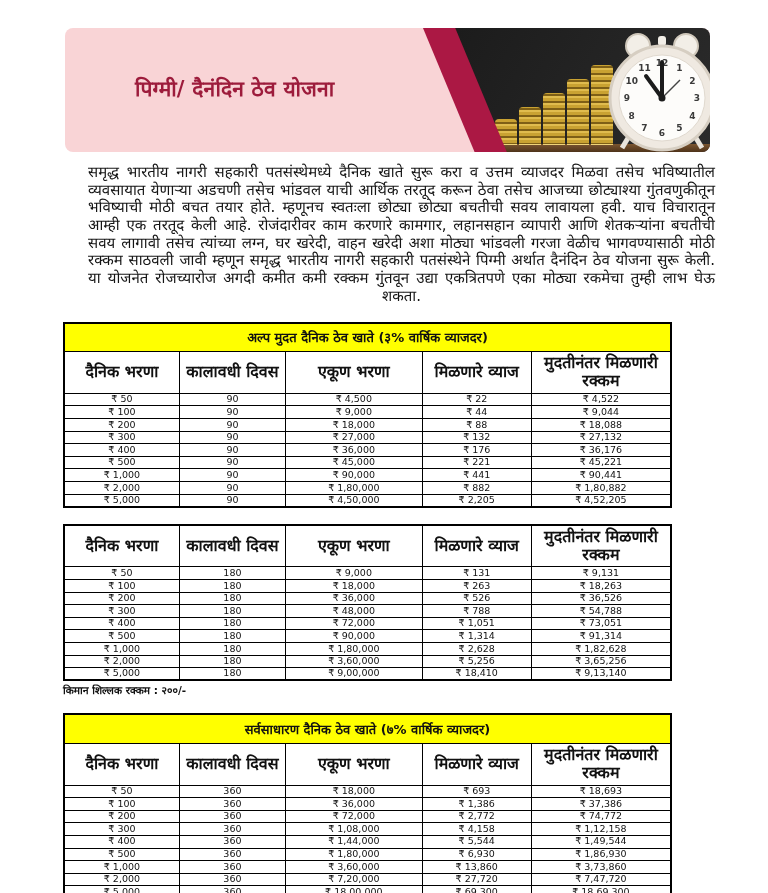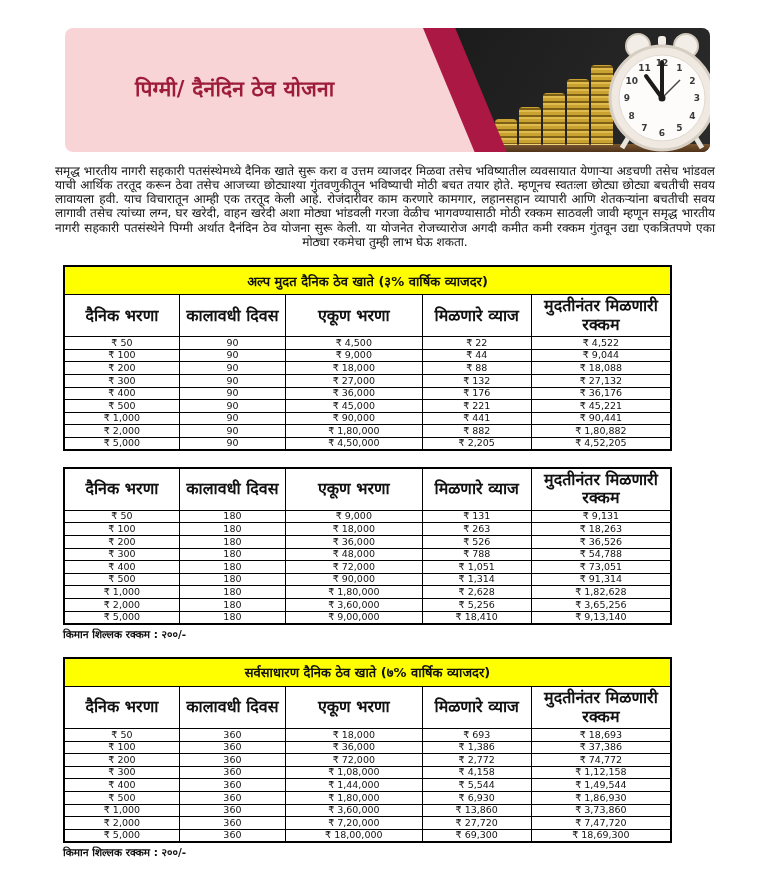--- a/index.html
+++ b/index.html
@@ -45,22 +45,22 @@
   .coin-stack:nth-child(1){height:16px;}
   .coin-stack:nth-child(2){height:26px;}
   .coin-stack:nth-child(3){height:38px;}
   .coin-stack:nth-child(4){height:52px;}
   .coin-stack:nth-child(5){height:66px;}
   .coin-stack:nth-child(6){height:80px;}
   .clock-wrap { position:absolute; right:-14px; top:4px; }
 
   
   .intro {
-    margin-top:12px; font-size:12px; line-height:1.18;
-    text-align:justify; text-align-last:center; color:#141414;
+    margin-top:12px; font-size:15px; line-height:1.18;
+    text-align:justify; text-align-last:center; color:#141414;margin-left:33px;
   }
   .tagline {
     margin-top:13px; font-size:10.6px; text-align:center; color:#141414;
   }
 
   
   .table-block { margin-top:16px; margin-left:8px; width:493px; }
   table.scheme {
     width:609px; border-collapse:collapse; table-layout:fixed;
     border:2px solid #000;

